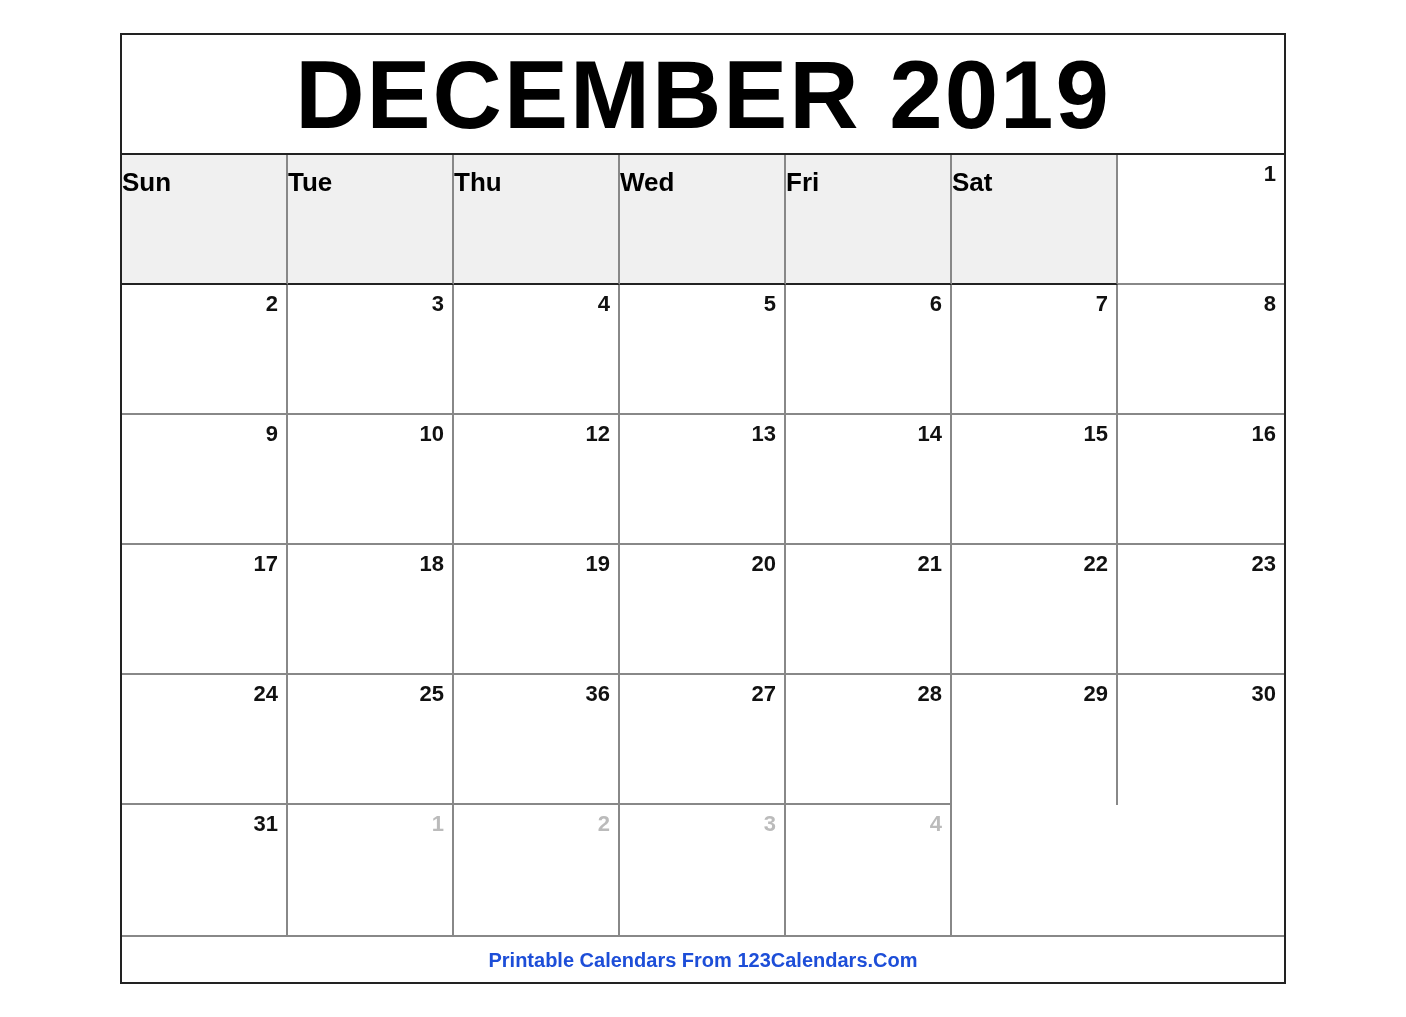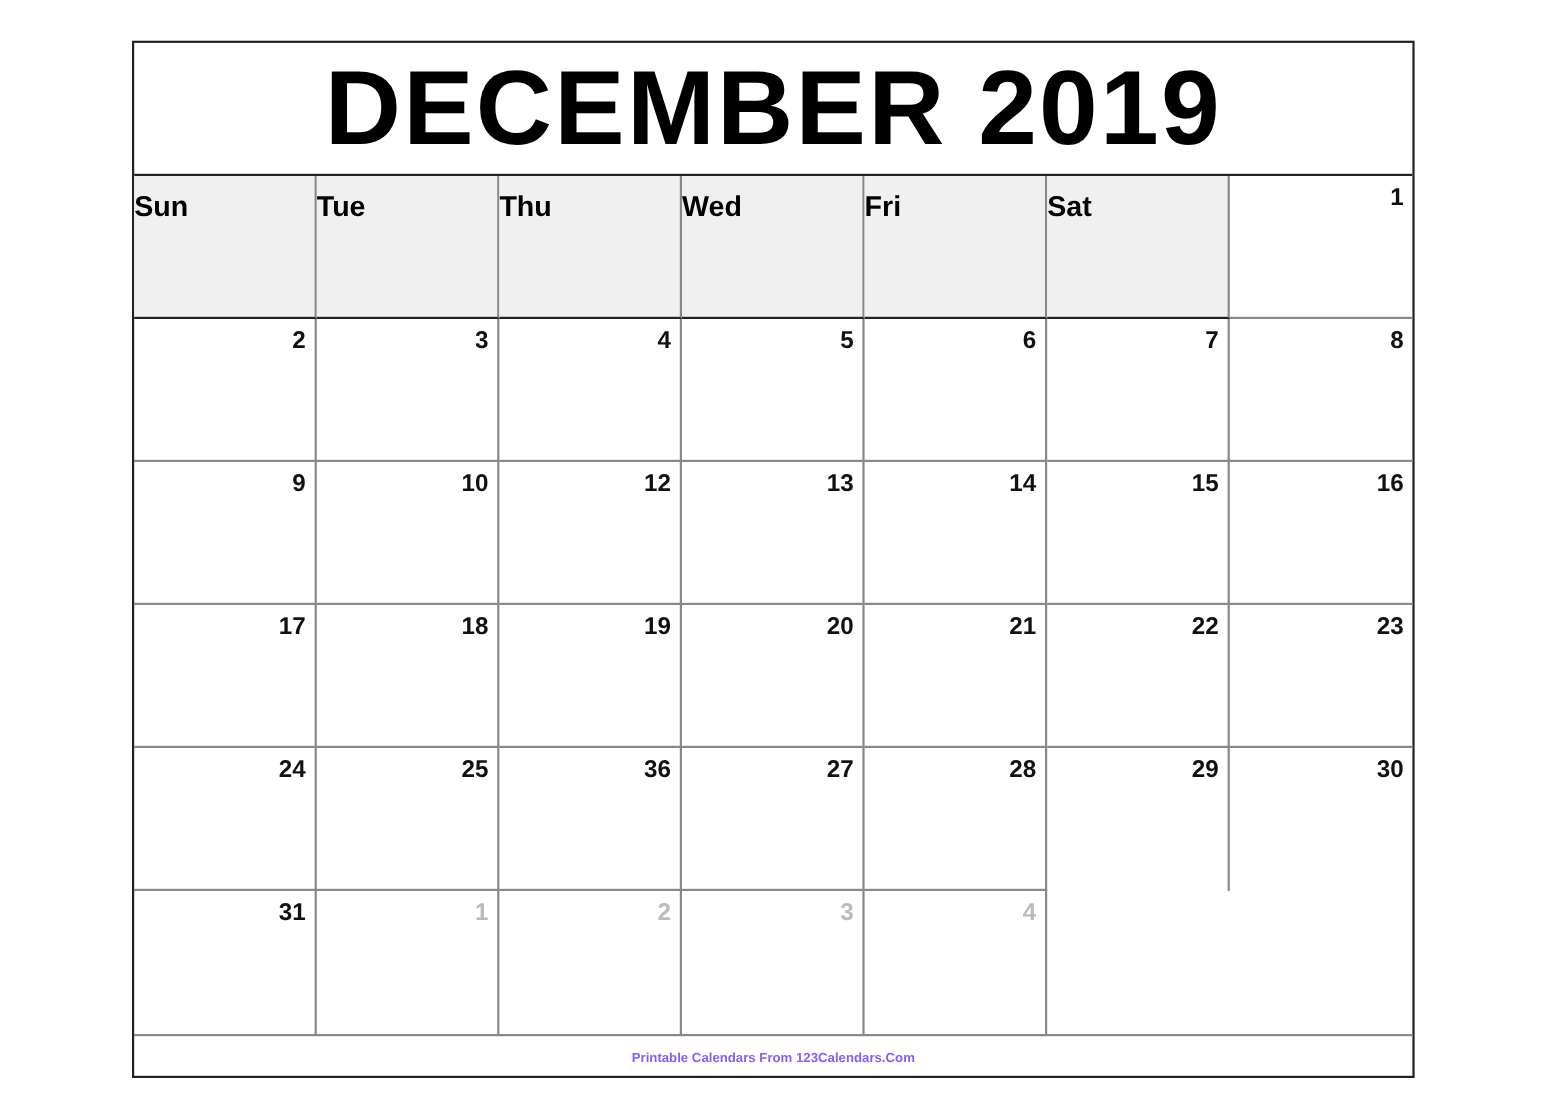--- a/index.html
+++ b/index.html
@@ -74,22 +74,22 @@
       border-bottom: none;
     }
 
     .day-cell.overflow {
       color: #bbb;
     }
 
     .footer {
       text-align: center;
       padding: 12px 0 10px 0;
-      font-size: 12px;
-      color: #8b5cf6;
+      font-size: 20px;
+      color: #1d4ed8;
       border-top: 2px solid #888;
     }
 
     .footer span {
       font-weight: 700;
     }
   </style>
 </head>
 <body>
 

